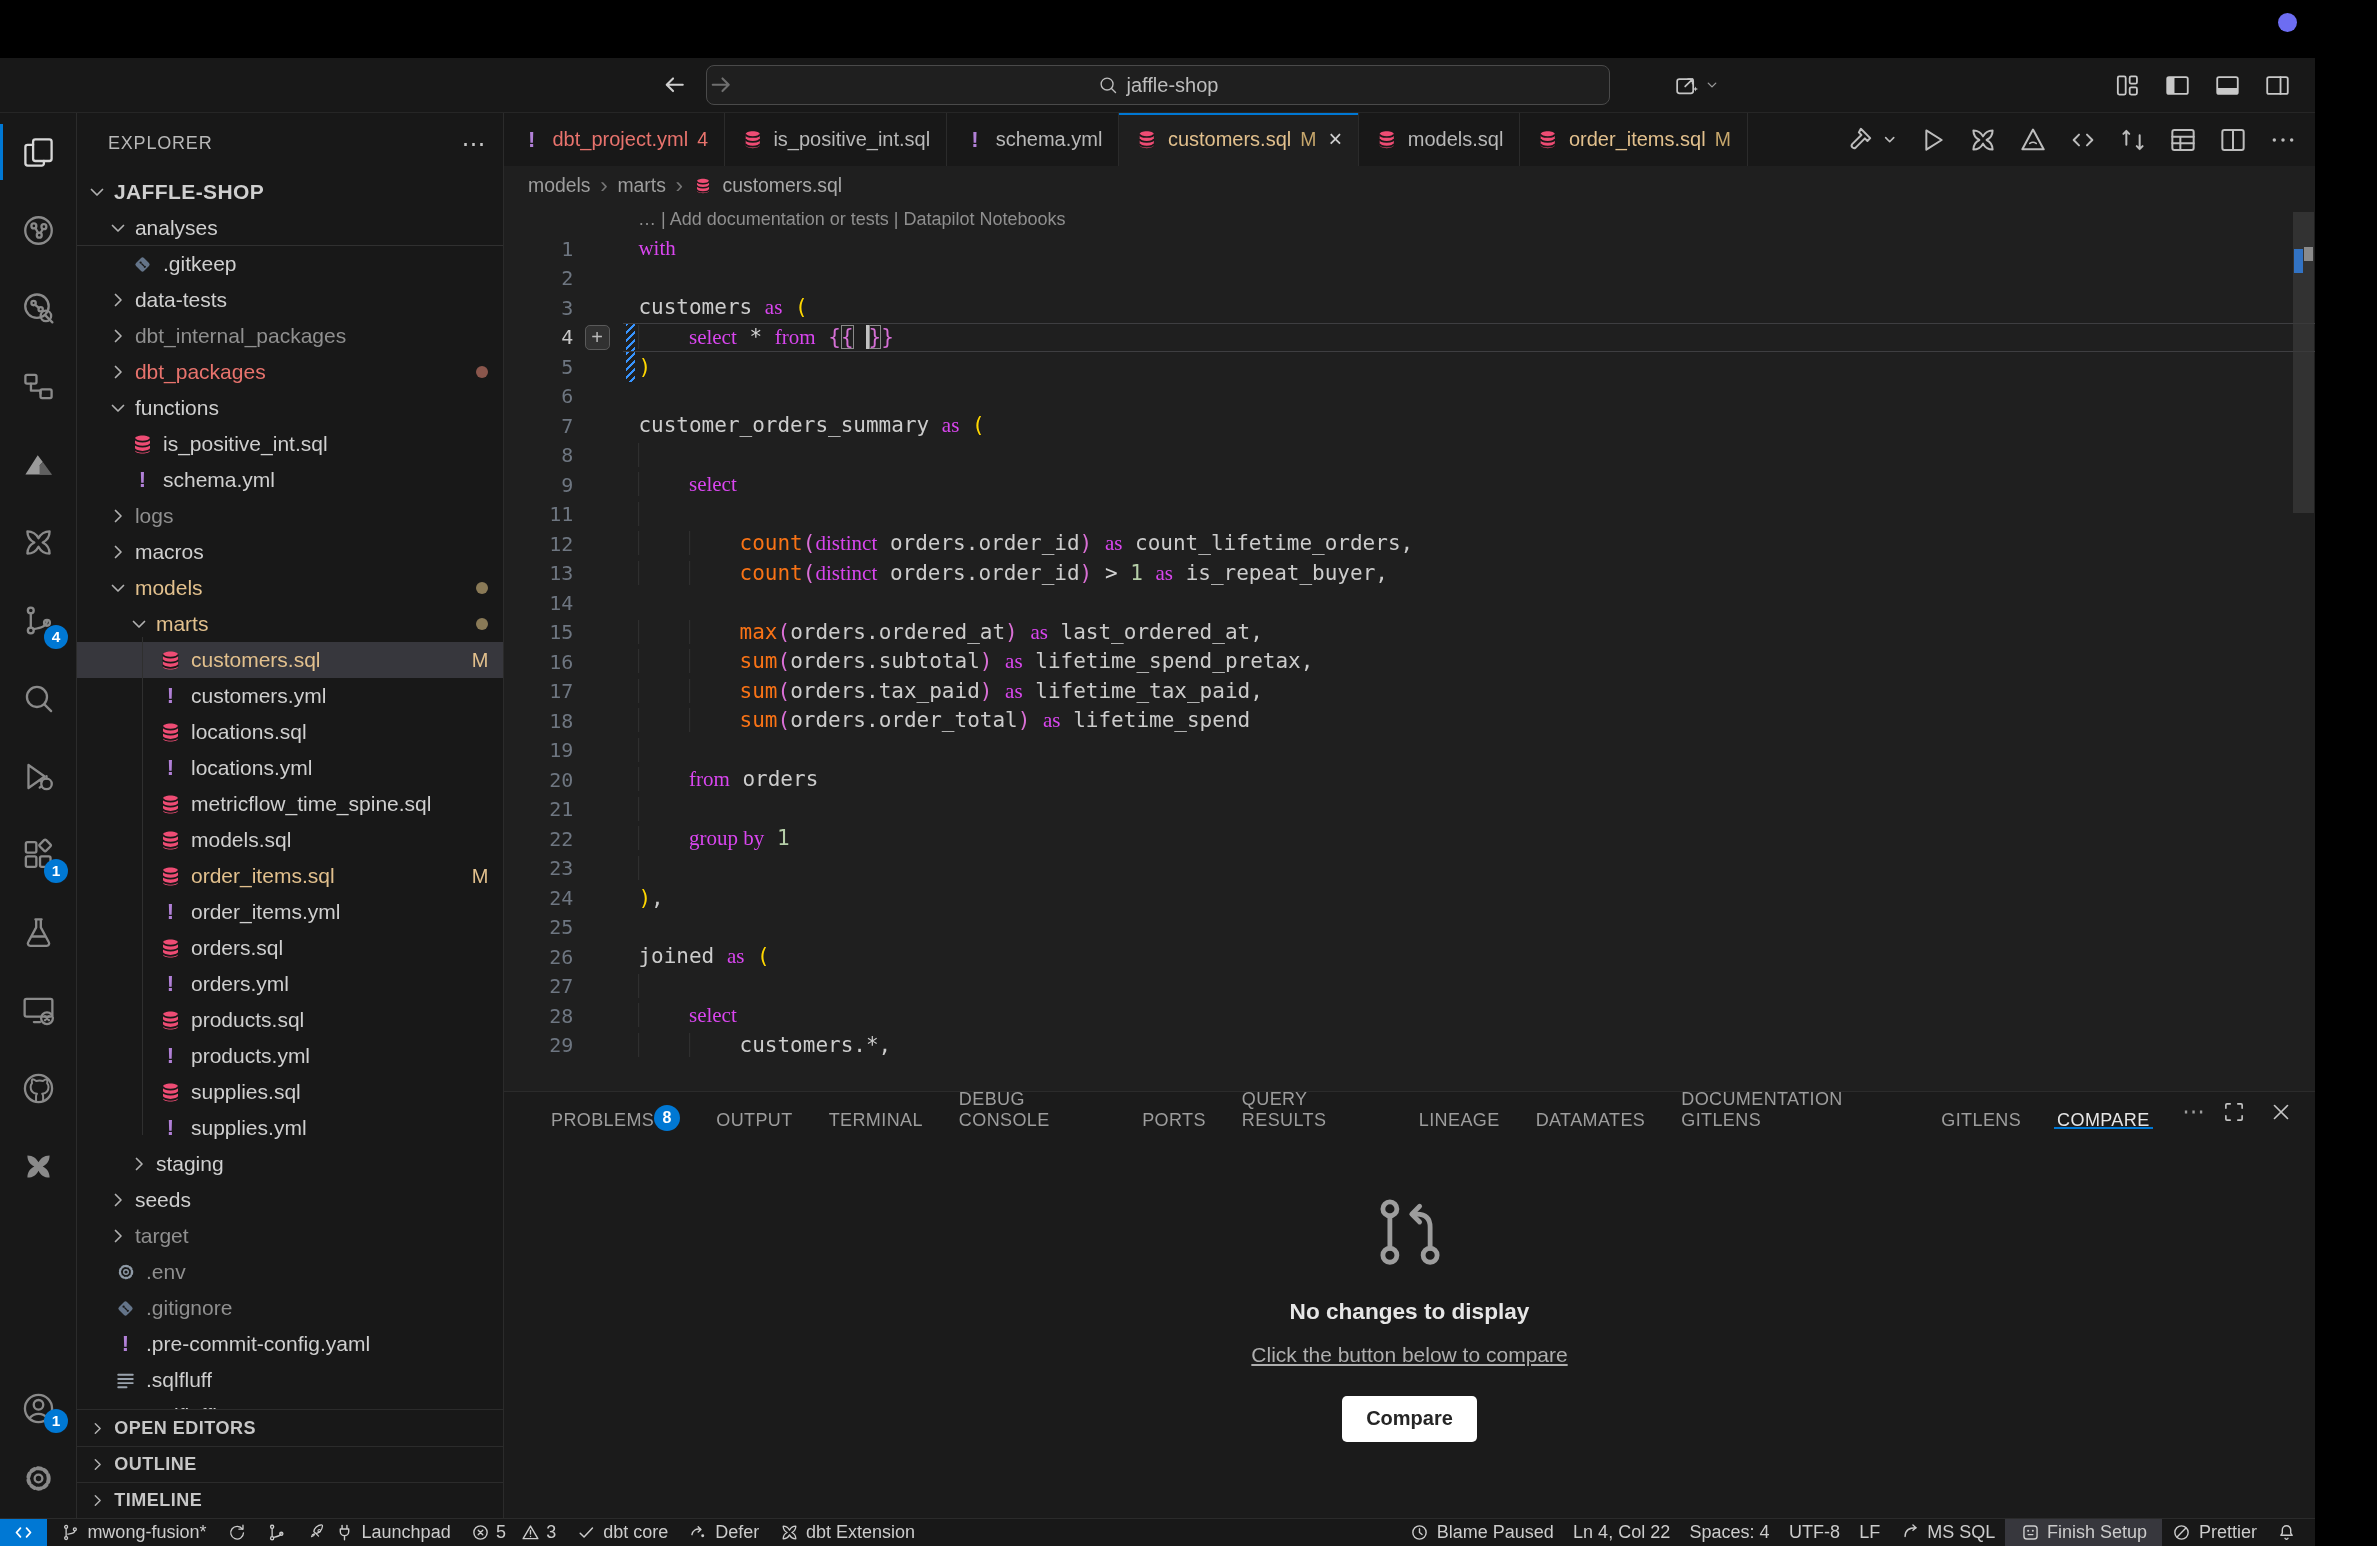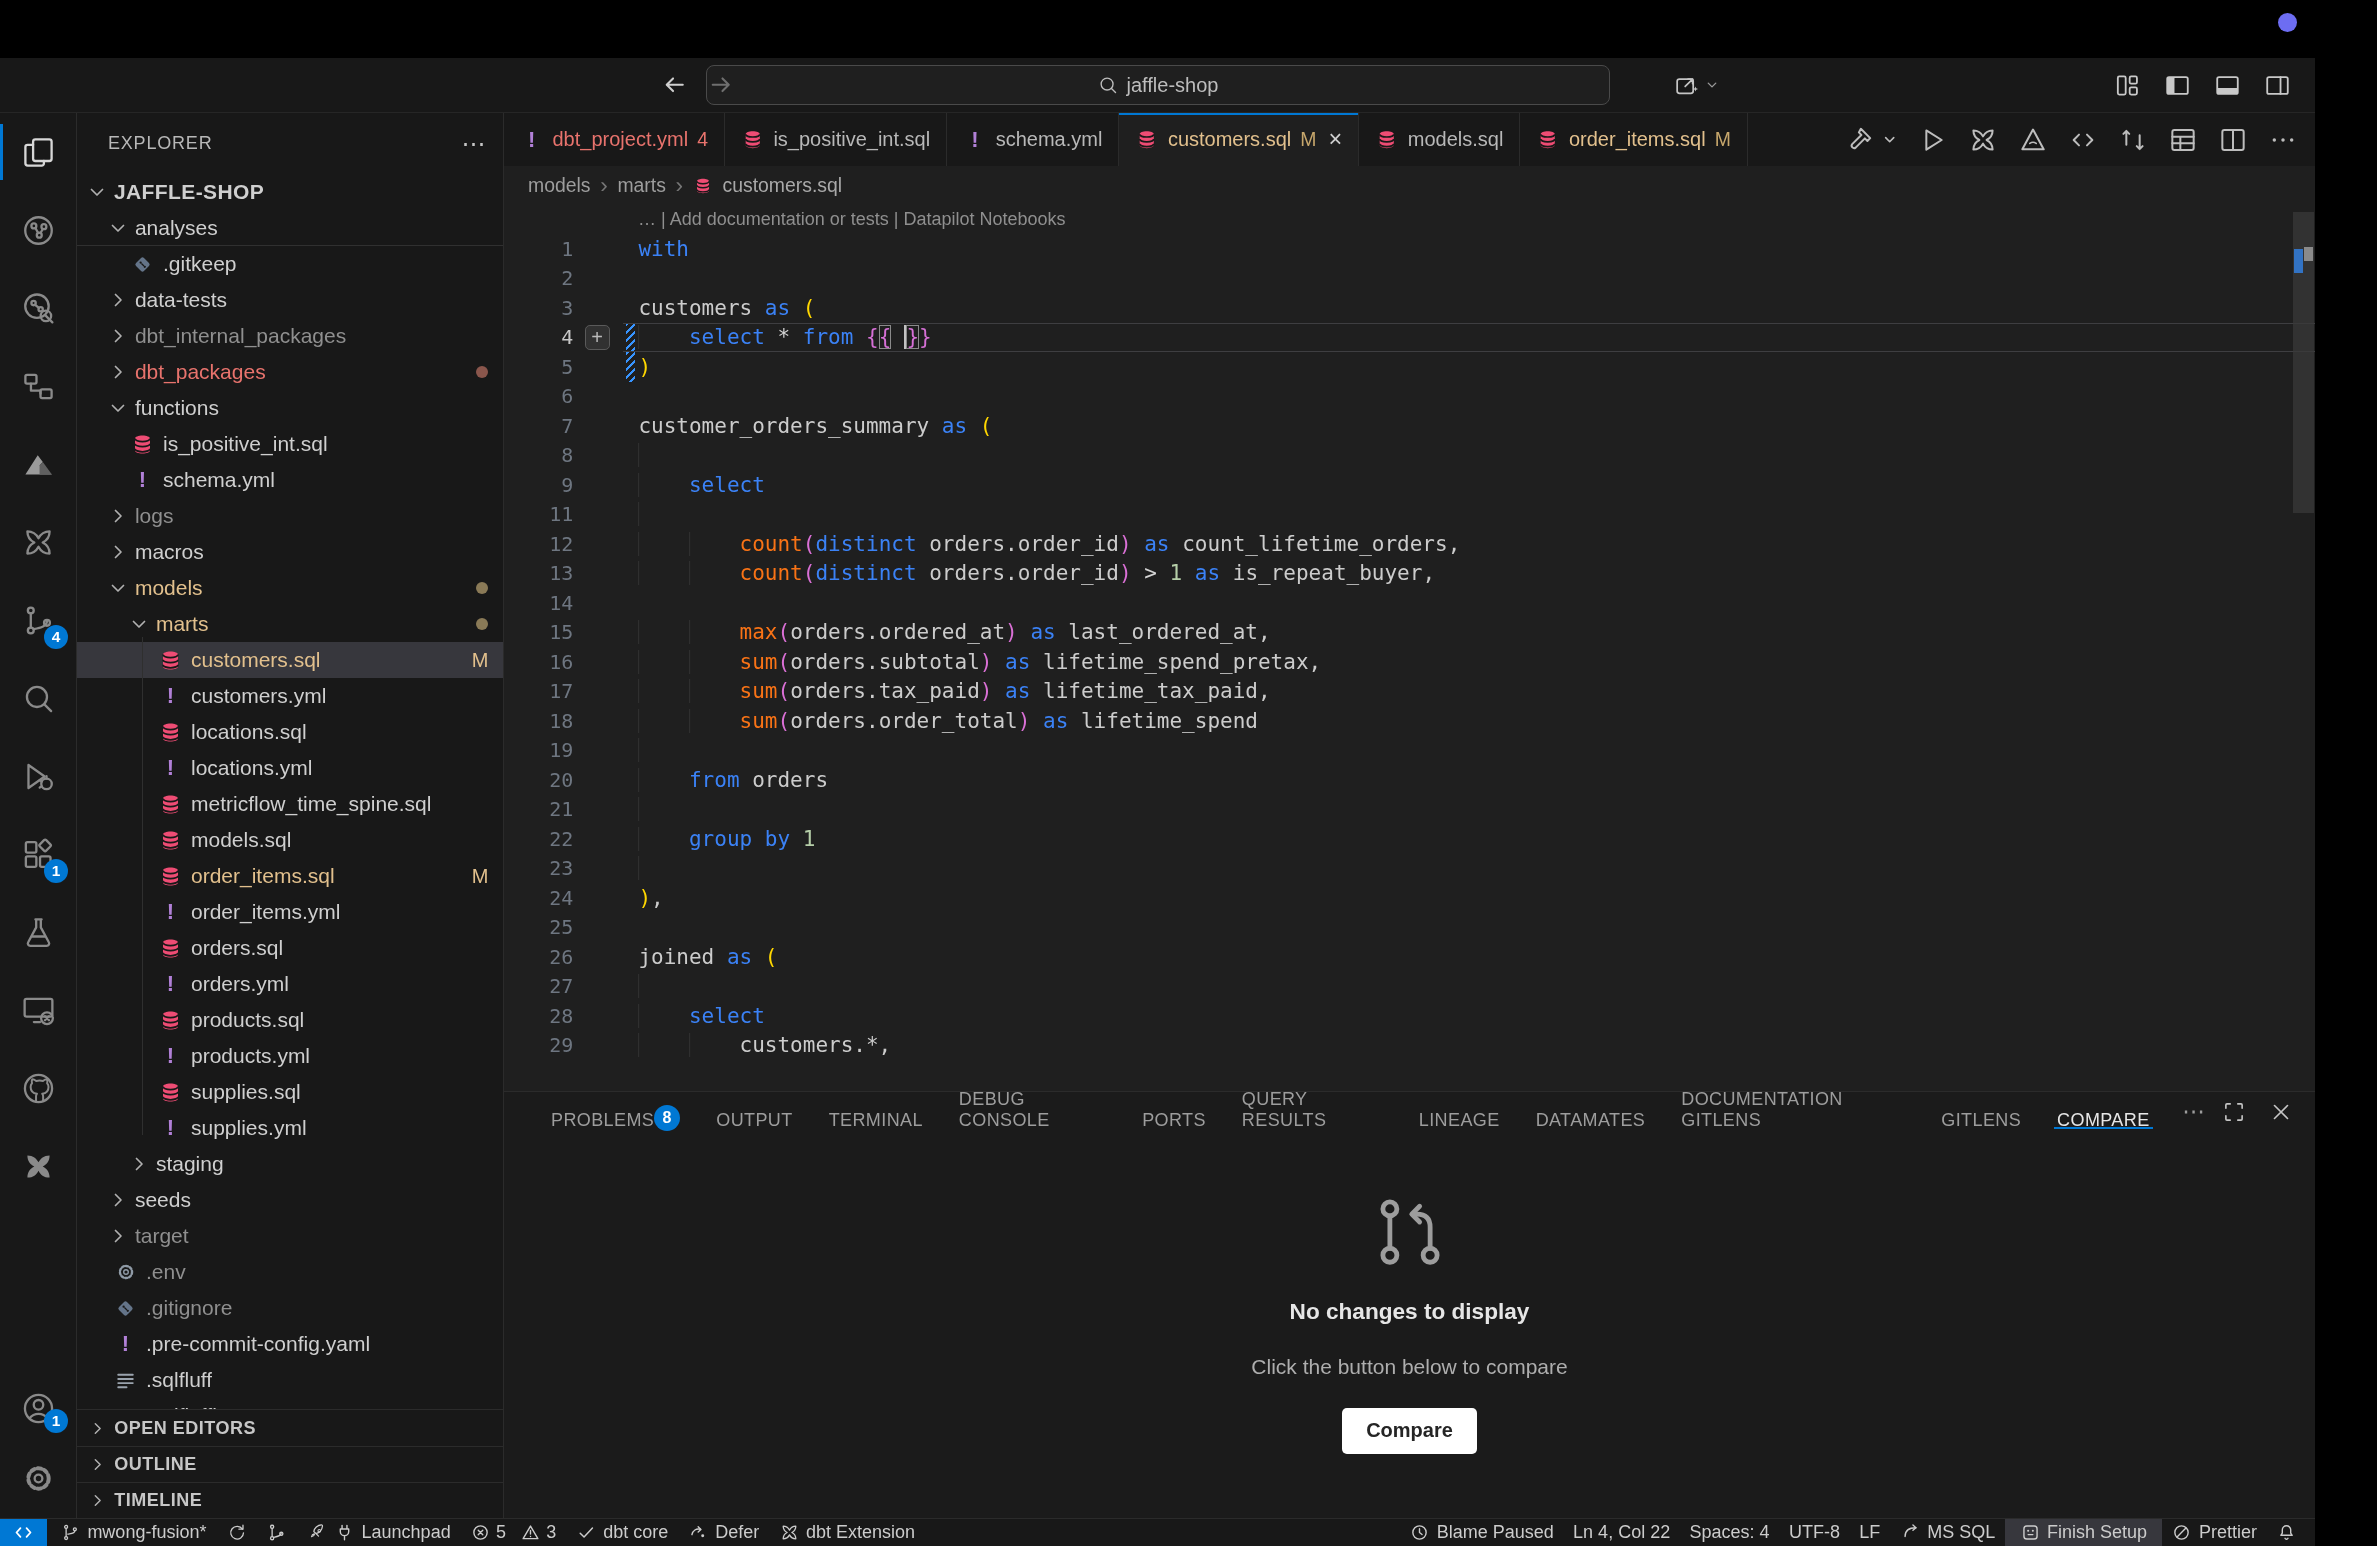--- a/index.html
+++ b/index.html
@@ -88,21 +88,21 @@
 
   
   .codearea { position:relative; height:886px; background:#1f1f1f; overflow:hidden; }
   .codelens { height:29px; line-height:29px; padding-left:134px; font-size:18px; color:#8f8f8f; }
   .cline { position:relative; height:29.5px; display:flex; align-items:center; }
   .cline .ln { width:50px; flex:0 0 50px; text-align:right; font-family:"DejaVu Sans Mono", monospace; font-size:20px; color:#6e7681; padding-left:19.4px; box-sizing:content-box; }
   .cline.current .ln { color:#c6c6c6; }
   .cline .gx { position:relative; width:65px; flex:0 0 65px; height:100%; }
   .cline .ct { font-family:"DejaVu Sans Mono", monospace; font-size:21px; white-space:pre; color:#cccccc; }
   .cline .cur-line { position:absolute; left:119px; right:0; top:0; bottom:0; border-top:1.6px solid #3e3e41; border-bottom:1.6px solid #3e3e41; pointer-events:none; }
-  .tok-k { color:#3b82f6; } .tok-f { color:#f97316; } .tok-n { color:#b5cea8; }
+  .tok-k { color:#d946ef;font-family:Liberation Serif, serif; } .tok-f { color:#f97316; } .tok-n { color:#b5cea8; }
   .tok-y { color:#ffd700; } .tok-m { color:#da70d6; } .tok-j { color:#d670d6; }
   .tok-o { color:#d4d4d4; }
   .tok-i { box-shadow:inset 1.2px 0 0 #2f2f2f; }
   .tok-jb { outline:1.2px solid #8a8a8a; outline-offset:-1.2px; color:#d670d6; }
   .cursor-caret { display:inline-block; width:2.4px; height:24px; background:#c2c2c2; vertical-align:-4.9px; }
   .plusbtn { position:absolute; left:11.3px; top:2.4px; width:25px; height:25px; border:0.8px solid #5a5a5a; border-radius:4.9px; background:#313131; color:#bbbbbb; font-size:20px; line-height:22.6px; text-align:center; }
   .hatch { position:absolute; right:3.2px; top:0; bottom:0; width:9px; background:repeating-linear-gradient(135deg,#3794ff 0 2.4px,transparent 2.4px 5.7px); }
   .scrollbar { position:absolute; top:0; right:0; bottom:0; width:22.6px; }
   .sb-thumb { position:absolute; left:0.8px; right:0.8px; top:6.5px; height:301px; background:#3a3a3a; opacity:.75; }
   .sb-mark-blue { position:absolute; left:1.6px; width:9px; top:44px; height:24px; background:#3273c4; }
@@ -114,21 +114,21 @@
   .ptab { position:relative; height:100%; display:flex; align-items:flex-end; padding:0 18px; font-size:18px; letter-spacing:0.4px; color:#9d9d9d; }
   .ptab.active { color:#e7e7e7; }
   .ptab.active::after { content:''; position:absolute; left:14.6px; right:14.6px; bottom:1.6px; height:2.4px; background:#0078d4; }
   .ptab .pbadge { min-width:26px; height:26px; padding:0 6.5px; border-radius:13px; background:#0078d4; color:#fff; font-size:16px; font-weight:700; display:flex; align-items:center; justify-content:center; }
   .ptab-more { color:#9d9d9d; font-size:22.6px; letter-spacing:1.6px; padding:0 14.6px; }
   .panel-actions { margin-left:auto; display:flex; gap:21px; padding-right:21px; color:#c5c5c5; }
   .panel-actions .icon { width:26px; height:26px; }
   .compare-body { position:absolute; top:39px; left:0; right:0; bottom:0; display:flex; flex-direction:column; align-items:center; }
   .cmp-icon { margin-top:63px; width:84px; height:84px; color:#9d9d9d; }
   .cmp-title { margin-top:21px; font-size:22.6px; font-weight:700; color:#e6e6e6; }
-  .cmp-sub { margin-top:30px; font-size:21px; color:#aeaeae; }
+  .cmp-sub { margin-top:18px; font-size:21px; color:#aeaeae;text-decoration:underline; }
   .cmp-btn { margin-top:29px; background:#ffffff; color:#252525; font-size:20px; font-weight:700; padding:11.3px 24px; border-radius:4.9px; border:none; font-family:"Liberation Sans", sans-serif; }
 
   
   .statusbar { height:27.5px; background:#181818; border-top:0.8px solid #2b2b2b; display:flex; align-items:stretch; font-size:18px; color:#cccccc; }
   .sitem { display:flex; align-items:center; gap:6.5px; padding:0 9.7px; white-space:nowrap; }
   .sitem .icon { width:21px; height:21px; }
   .sitem.remote-item { background:#0078d4; color:#ffffff; padding:0 13px; margin-right:3.2px; }
   .sitem.hl { background:#37373d; padding:0 14.6px; }
   .sb-left { display:flex; align-items:stretch; }
   .sb-right { margin-left:auto; display:flex; align-items:stretch; padding-right:8px; }

